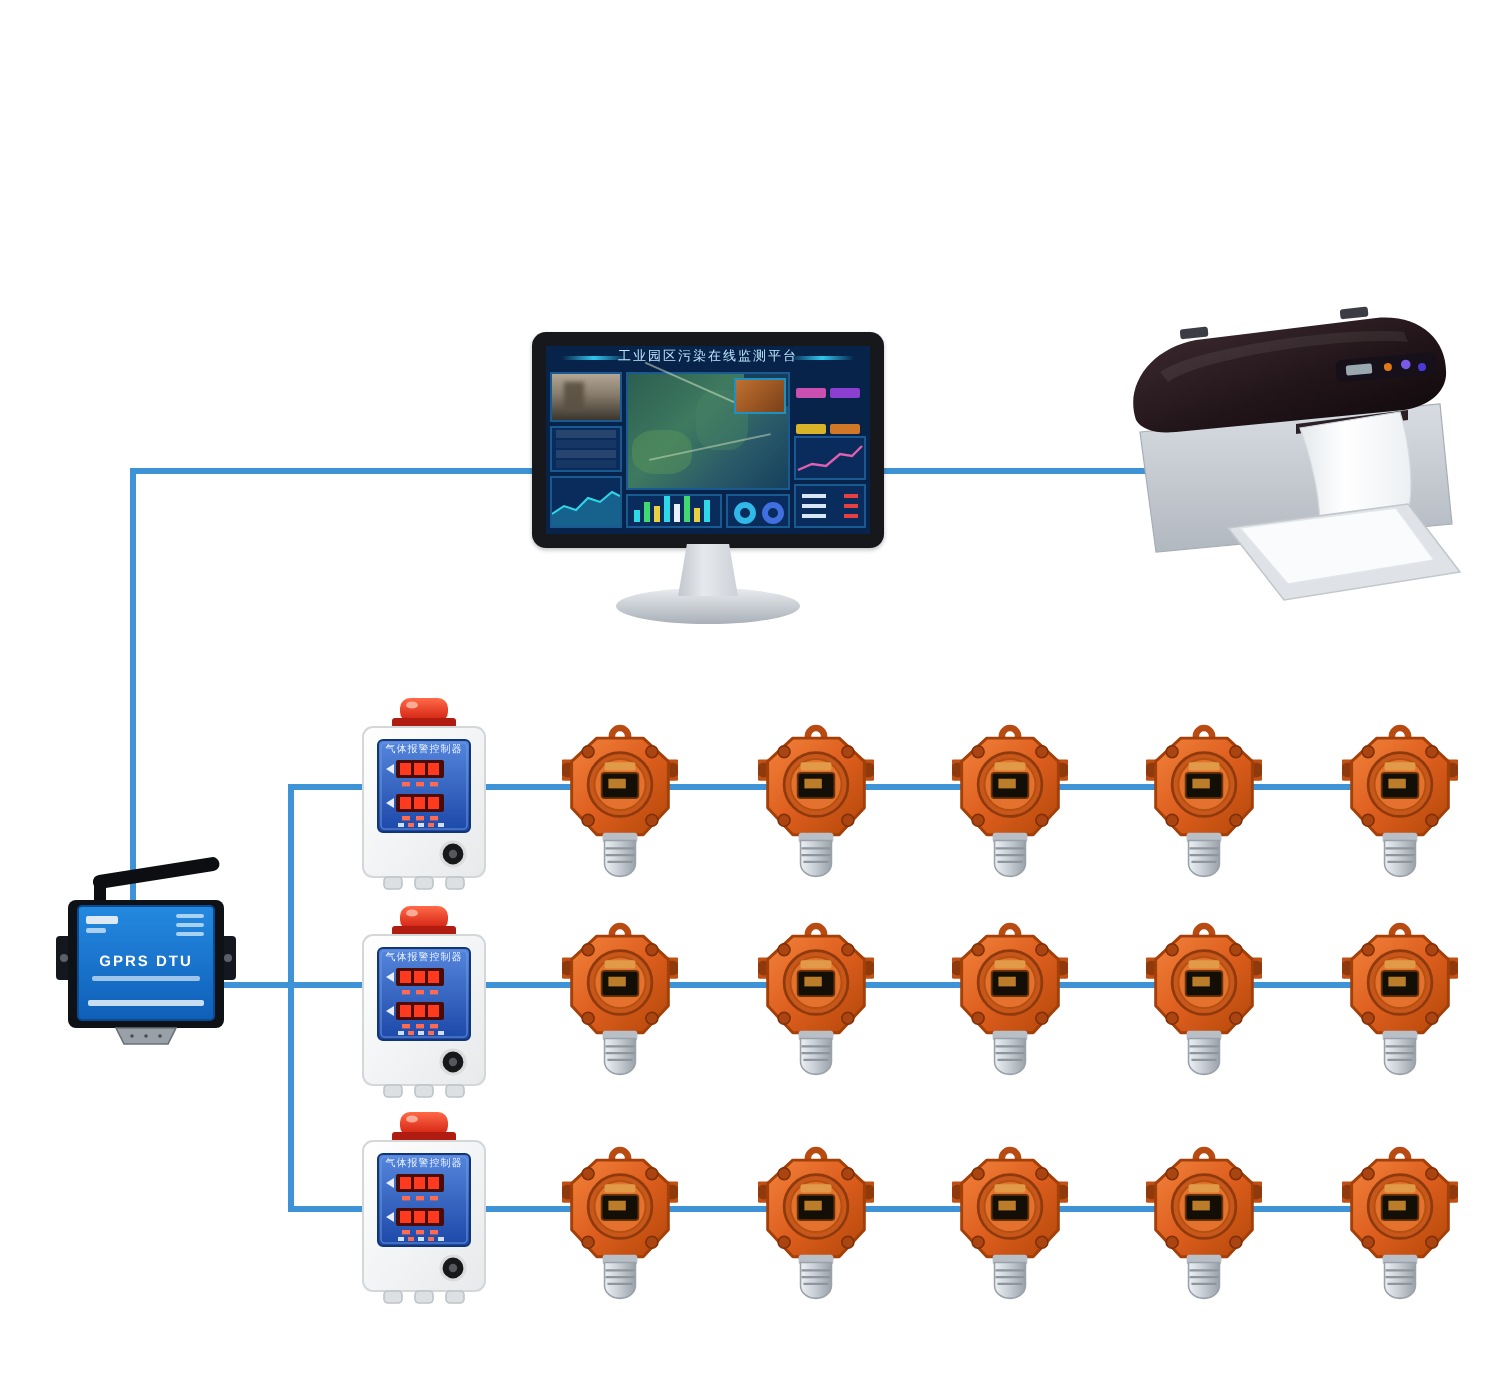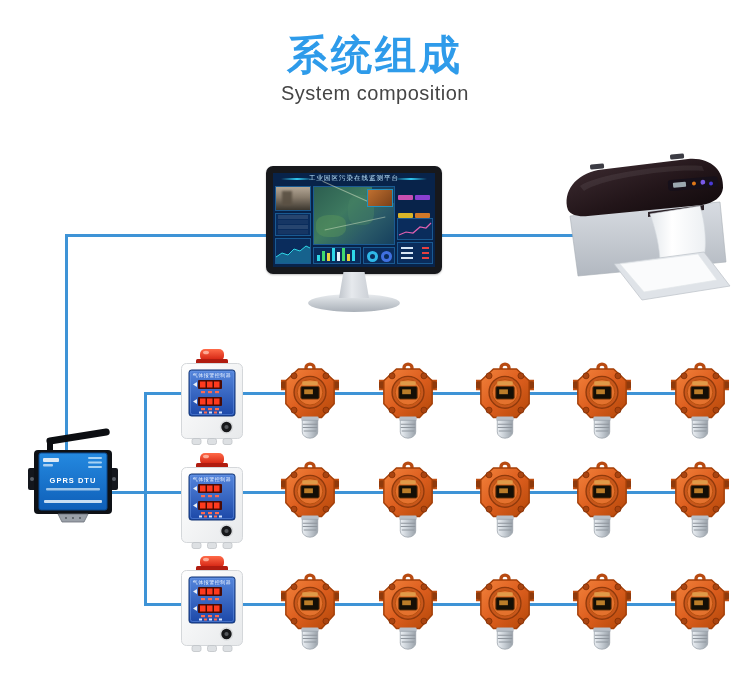--- a/index.html
+++ b/index.html
@@ -161,22 +161,20 @@
         <rect x="40" y="64.5" width="3" height="2" fill="#CFE0FF"></rect>
         <circle cx="47.5" cy="80" r="6" fill="#17181A" stroke="#DADCDE" stroke-width="1.6"></circle>
         <circle cx="47.5" cy="80" r="2.1" fill="#55585C"></circle>
         <rect x="13" y="91.5" width="9" height="6" rx="2" fill="#DDE0E3" stroke="#BFC3C7" stroke-width="0.8"></rect>
         <rect x="28.5" y="91.5" width="9" height="6" rx="2" fill="#DDE0E3" stroke="#BFC3C7" stroke-width="0.8"></rect>
         <rect x="44" y="91.5" width="9" height="6" rx="2" fill="#DDE0E3" stroke="#BFC3C7" stroke-width="0.8"></rect>
       </symbol>
     </defs>
   </svg>
 
-  <div class="title">系统组成</div>
-  <div class="subtitle">System composition</div>
 
   <div class="line h" style="left:65px;top:234px;width:535px;"></div>
   <div class="line v" style="left:65px;top:234px;height:228px;"></div>
   <div class="line v" style="left:144px;top:392px;height:214px;"></div>
   <div class="line h" style="left:144px;top:392px;width:560px;"></div>
   <div class="line h" style="left:108px;top:491px;width:596px;"></div>
   <div class="line h" style="left:144px;top:603px;width:560px;"></div>
 
   <div class="mon-base"></div>
   <div class="mon-neck"></div>

